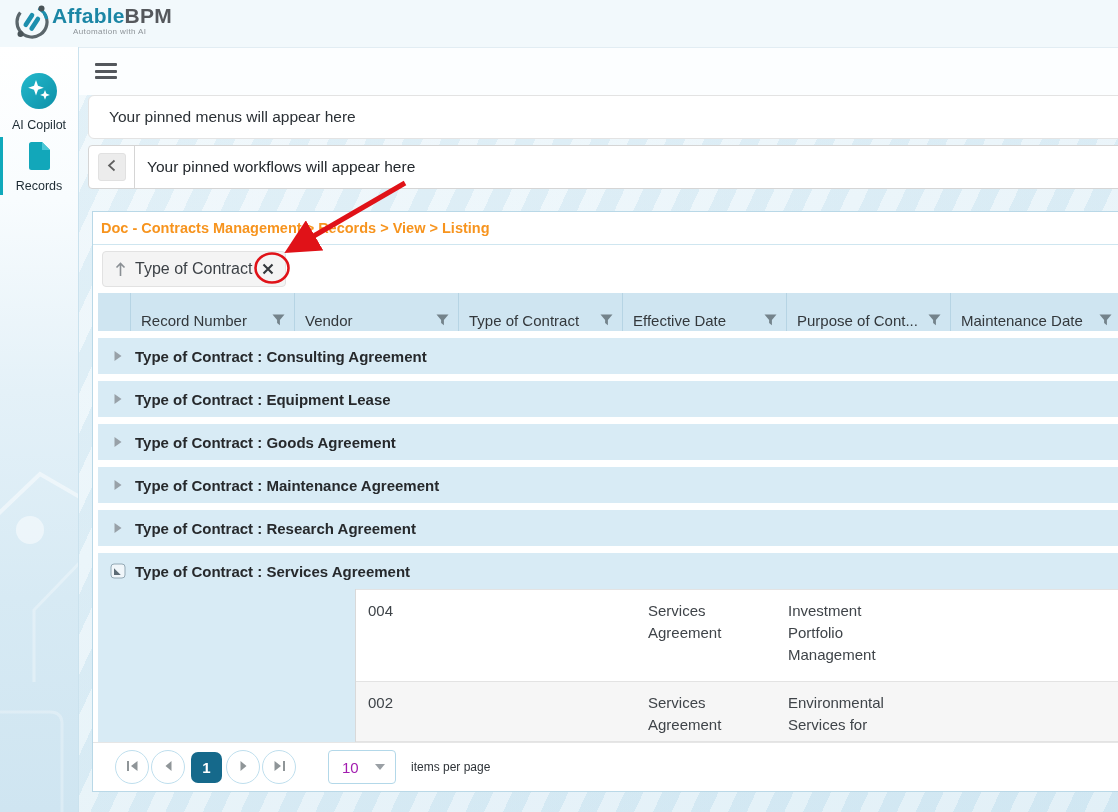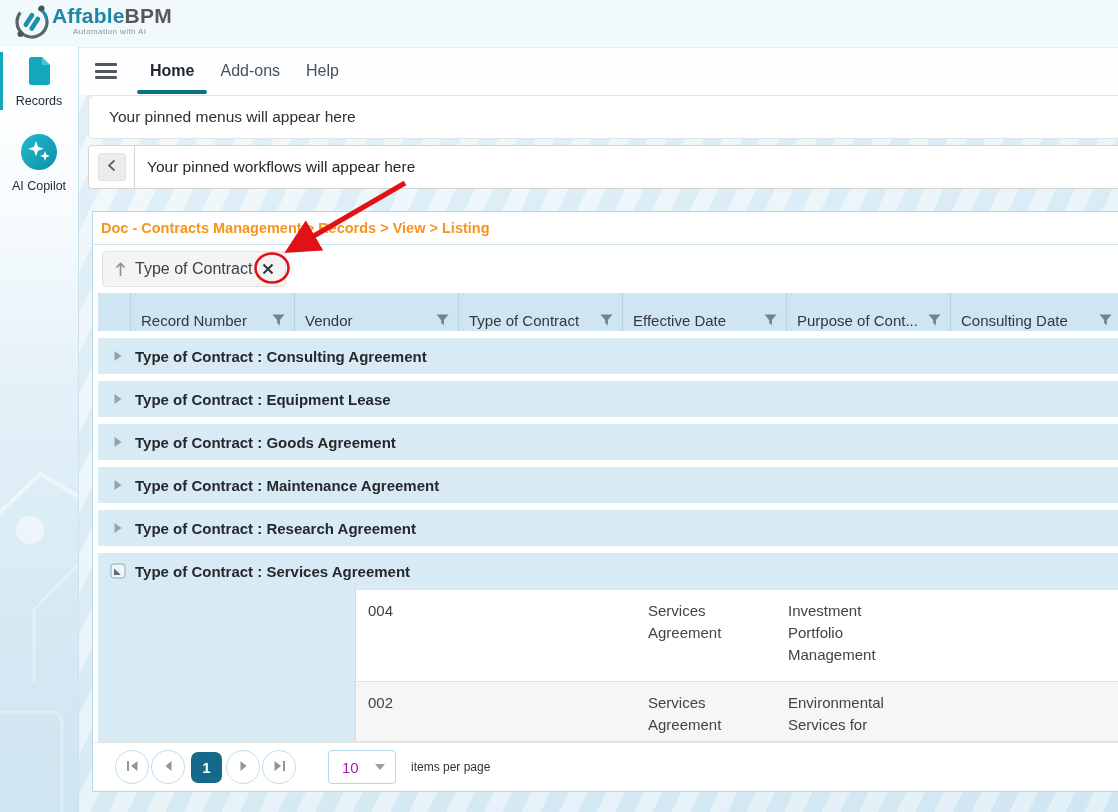--- a/index.html
+++ b/index.html
@@ -112,65 +112,60 @@
       </svg>
     </span>
     <div class="brand-block">
       <div class="brand-line"><span class="brand-primary">Affable</span><span class="brand-secondary">BPM</span></div>
       <div class="tagline">Automation with AI</div>
     </div>
   </div>
 </div>
 
 <div class="sidebar">
-  <div class="side-item records">
-    <span class="active-bar"></span>
-    <span>
-      <svg width="26" height="30" viewBox="0 0 26 30">
-        <path d="M3 3.5A2.5 2.5 0 0 1 5.5 1H16l8 8v17.5a2.5 2.5 0 0 1-2.5 2.5h-16A2.5 2.5 0 0 1 3 26.5z" fill="#12a7ba"></path>
-        <path d="M16 1l8 8h-8z" fill="#49c7d6"></path>
-      </svg>
-    </span>
-    <span class="lbl">Records</span>
-  </div>
   <div class="side-item copilot">
     <span>
       <svg width="38" height="38" viewBox="0 0 38 38">
         <defs>
           <linearGradient id="tg" x1="0" y1="0" x2="1" y2="1">
             <stop offset="0" stop-color="#23b9cc"></stop>
               <stop offset="1" stop-color="#0d90a8"></stop>
           </linearGradient>
         </defs>
         <circle cx="19" cy="19" r="18" fill="url(#tg)"></circle>
         <path d="M16 8l2 5.8 5.8 2-5.8 2-2 5.8-2-5.8-5.8-2 5.8-2z" fill="#ffffff"></path>
         <path d="M25 18l1.3 3.6 3.6 1.3-3.6 1.3L25 27.8l-1.3-3.6-3.6-1.3 3.6-1.3z" fill="#ffffff"></path>
       </svg>
     </span>
     <span class="lbl">AI Copilot</span>
   </div>
+  <div class="side-item records">
+    <span class="active-bar"></span>
+    <span>
+      <svg width="26" height="30" viewBox="0 0 26 30">
+        <path d="M3 3.5A2.5 2.5 0 0 1 5.5 1H16l8 8v17.5a2.5 2.5 0 0 1-2.5 2.5h-16A2.5 2.5 0 0 1 3 26.5z" fill="#12a7ba"></path>
+        <path d="M16 1l8 8h-8z" fill="#49c7d6"></path>
+      </svg>
+    </span>
+    <span class="lbl">Records</span>
+  </div>
   <svg class="side-pattern" viewBox="0 0 78 430">
     <path d="M-5 135 L40 92 L85 118" fill="none" stroke="rgba(255,255,255,.8)" stroke-width="4"></path>
     <circle cx="30" cy="148" r="14" fill="rgba(255,255,255,.85)"></circle>
     <path d="M90 170 L34 228 L34 300" fill="none" stroke="rgba(255,255,255,.5)" stroke-width="3"></path>
     <path d="M-10 330 L50 330 Q62 330 62 342 L62 430" fill="none" stroke="rgba(255,255,255,.45)" stroke-width="3"></path>
   </svg>
 </div>
 
 <div class="menubar">
   <div class="burger">
       <span></span>
       <span></span>
       <span></span>
     </div>
-  <div class="tabs">
-    <div class="tab active">Home</div>
-    <div class="tab">Add-ons</div>
-    <div class="tab">Help</div>
-  </div>
 </div>
 
 <div class="pinned-menus">
   <span class="txt">Your pinned menus will appear here</span>
 </div>
 
 <div class="pinned-workflows">
   <div class="collapse-cell">
     <div class="collapse-btn">
       <span>
@@ -230,21 +225,21 @@
               <path d="M.5.5h12L7.9 5.9v5.3L5.1 9.1V5.9z" fill="#5d6a72" opacity=".8"></path>
             </svg></span>
       </div>
       <div class="gh-cell w-c">
         <span class="htxt">Purpose of Cont...</span>
         <span><svg width="13" height="12" viewBox="0 0 13 12">
               <path d="M.5.5h12L7.9 5.9v5.3L5.1 9.1V5.9z" fill="#5d6a72" opacity=".8"></path>
             </svg></span>
       </div>
       <div class="gh-cell w-last">
-        <span class="htxt">Consulting Date</span>
+        <span class="htxt">Maintenance Date</span>
         <span><svg width="13" height="12" viewBox="0 0 13 12">
               <path d="M.5.5h12L7.9 5.9v5.3L5.1 9.1V5.9z" fill="#5d6a72" opacity=".8"></path>
             </svg></span>
       </div>
     </div>
 
     <div class="group-row">
       <span class="gi">
           <svg width="10" height="12" viewBox="0 0 10 12">
             <path d="M1.5 1l7 5-7 5z" fill="#98a1a8"></path>

